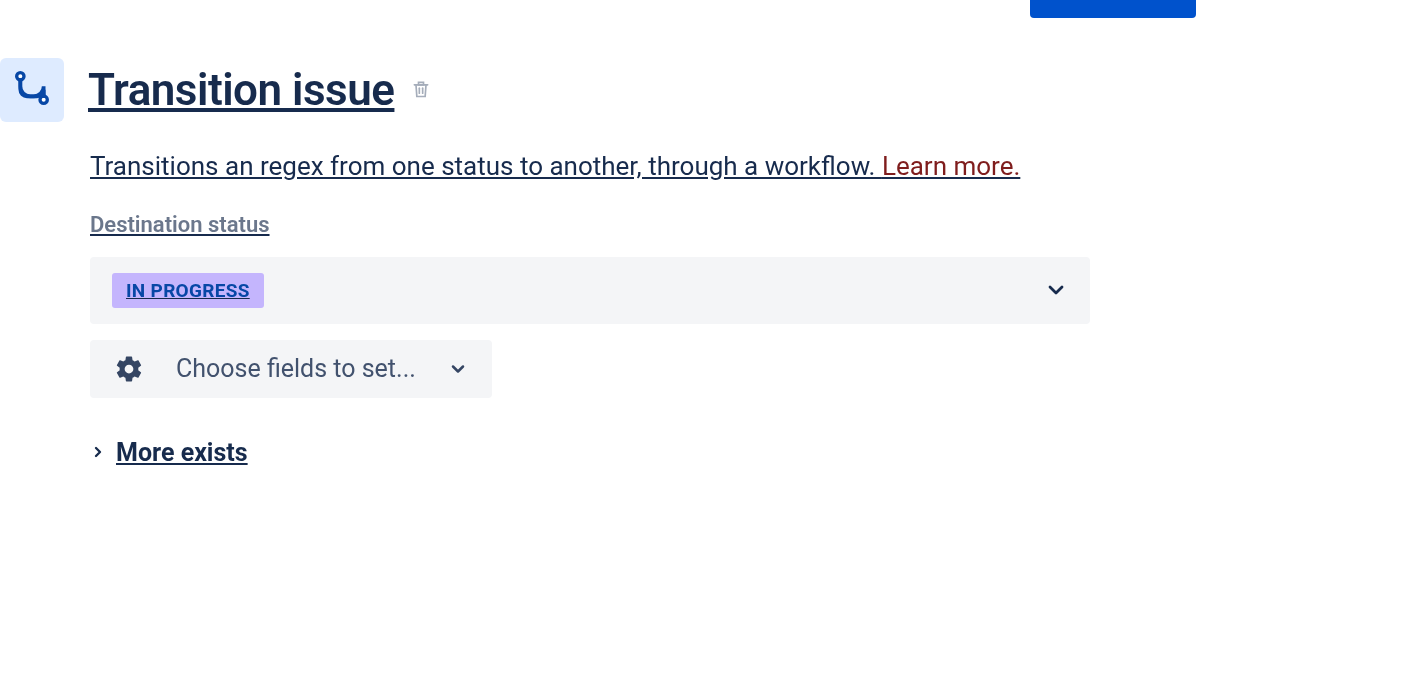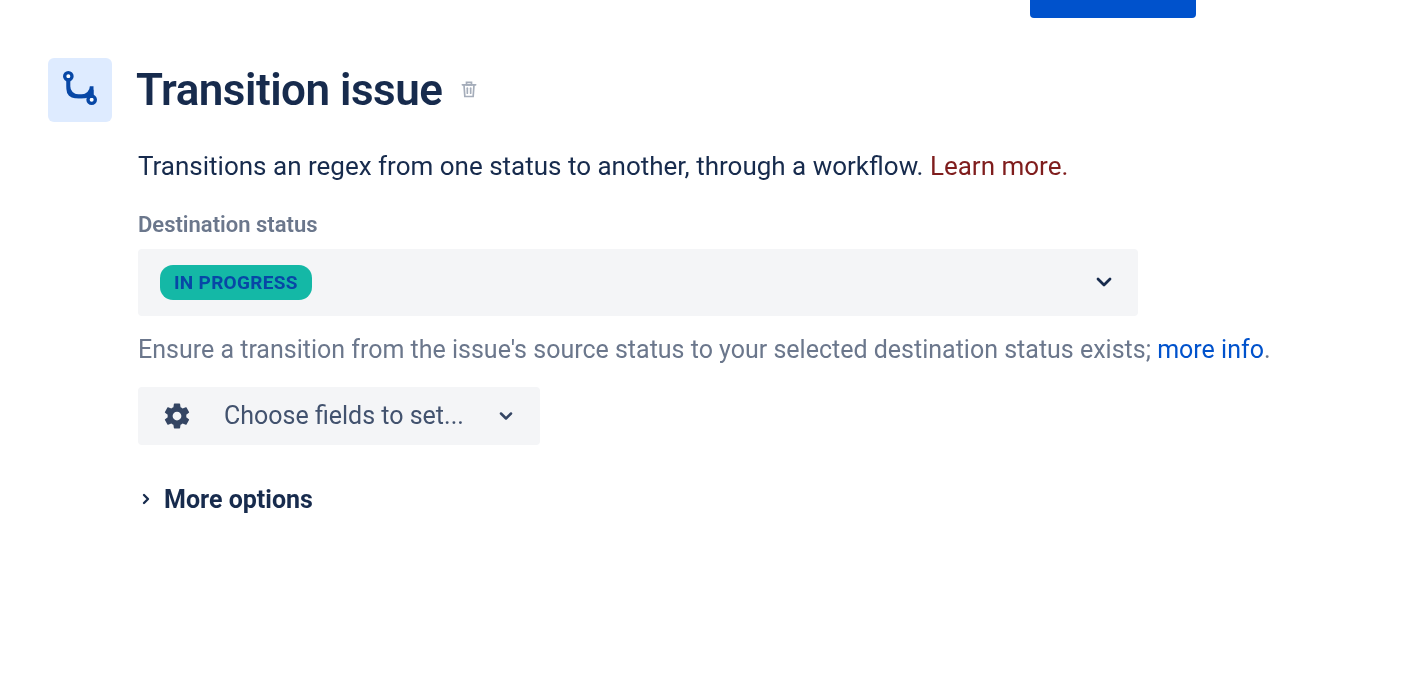--- a/index.html
+++ b/index.html
@@ -19,22 +19,22 @@
     position: absolute;
     top: 0;
     right: 224px;
     width: 166px;
     height: 18px;
     background: #0052CC;
     border-radius: 0 0 4px 4px;
   }
   .container {
     padding-top: 58px;
-    padding-left: 48px;
     padding-right: 48px;
+    text-decoration: underline;
   }
   .header-row {
     display: flex;
     align-items: center;
     gap: 24px;
     margin-bottom: 28px;
   }
   .icon-box {
     width: 64px;
     height: 64px;
@@ -88,40 +88,40 @@
   }
   .instruction {
     font-size: 26px;
     color: #172B4D;
     margin-bottom: 28px;
   }
   .field-label {
     font-size: 22px;
     font-weight: 600;
     color: #6B778C;
-    margin-bottom: 12px;
+    margin-bottom: 20px;
   }
   .dropdown {
     width: 1000px;
     background: #F4F5F7;
     border-radius: 4px;
     padding: 16px 22px;
     display: flex;
     align-items: center;
     justify-content: space-between;
     cursor: pointer;
     margin-bottom: 16px;
   }
   .status-lozenge {
-    background: #14b8a6;
+    background: #c4b5fd;
     color: #0747A6;
     font-size: 19px;
     font-weight: 700;
     padding: 6px 14px;
-    border-radius: 13px;
+    border-radius: 3px;
     text-transform: uppercase;
     letter-spacing: 0.3px;
   }
   .chevron-icon {
     width: 24px;
     height: 24px;
     color: #172B4D;
   }
   .helper-text {
     font-size: 25px;
@@ -229,23 +229,20 @@
 
     <div class="dropdown">
       <span class="status-lozenge">IN PROGRESS</span>
       <span class="chevron-icon">
         <svg viewBox="0 0 24 24" fill="none" stroke="currentColor" stroke-width="2.8" stroke-linecap="round" stroke-linejoin="round">
           <polyline points="6 9 12 15 18 9"></polyline>
         </svg>
       </span>
     </div>
 
-    <p class="helper-text">
-      <span>Ensure a transition from the issue's source status to your selected destination status exists; </span><a class="link">more info</a><span>.</span>
-    </p>
 
 
     <div class="choose-fields">
       <span class="gear-icon">
         <svg viewBox="0 0 24 24" fill="currentColor">
           <path d="M19.4 13c.04-.33.06-.66.06-1s-.02-.67-.06-1l2.11-1.65c.19-.15.24-.42.12-.64l-2-3.46c-.12-.22-.39-.3-.61-.22l-2.49 1c-.52-.4-1.08-.73-1.69-.98l-.38-2.65C14.42 2.18 14.22 2 13.98 2h-4c-.24 0-.44.18-.47.4l-.38 2.65c-.61.25-1.17.59-1.69.98l-2.49-1c-.23-.09-.49 0-.61.22l-2 3.46c-.13.22-.07.49.12.64L4.57 11c-.04.33-.07.66-.07 1s.03.67.07 1l-2.11 1.65c-.19.15-.24.42-.12.64l2 3.46c.12.22.39.3.61.22l2.49-1c.52.4 1.08.73 1.69.98l.38 2.65c.03.22.23.4.47.4h4c.24 0 .44-.18.47-.4l.38-2.65c.61-.25 1.17-.59 1.69-.98l2.49 1c.23.09.49 0 .61-.22l2-3.46c.12-.22.07-.49-.12-.64L19.4 13zM12 15.5c-1.93 0-3.5-1.57-3.5-3.5s1.57-3.5 3.5-3.5 3.5 1.57 3.5 3.5-1.57 3.5-3.5 3.5z"></path>
         </svg>
       </span>
       <span class="choose-fields-label">Choose fields to set...</span>
       <span class="small-chevron">
@@ -254,17 +251,17 @@
         </svg>
       </span>
     </div>
 
     <div class="more-options">
       <span class="more-options-chevron">
         <svg viewBox="0 0 24 24" fill="none" stroke="currentColor" stroke-width="3.5" stroke-linecap="round" stroke-linejoin="round">
           <polyline points="9 6 15 12 9 18"></polyline>
         </svg>
       </span>
-      <span class="more-options-label">More options</span>
+      <span class="more-options-label">More exists</span>
     </div>
 
   </div>
 </div>
 
 </body></html>

